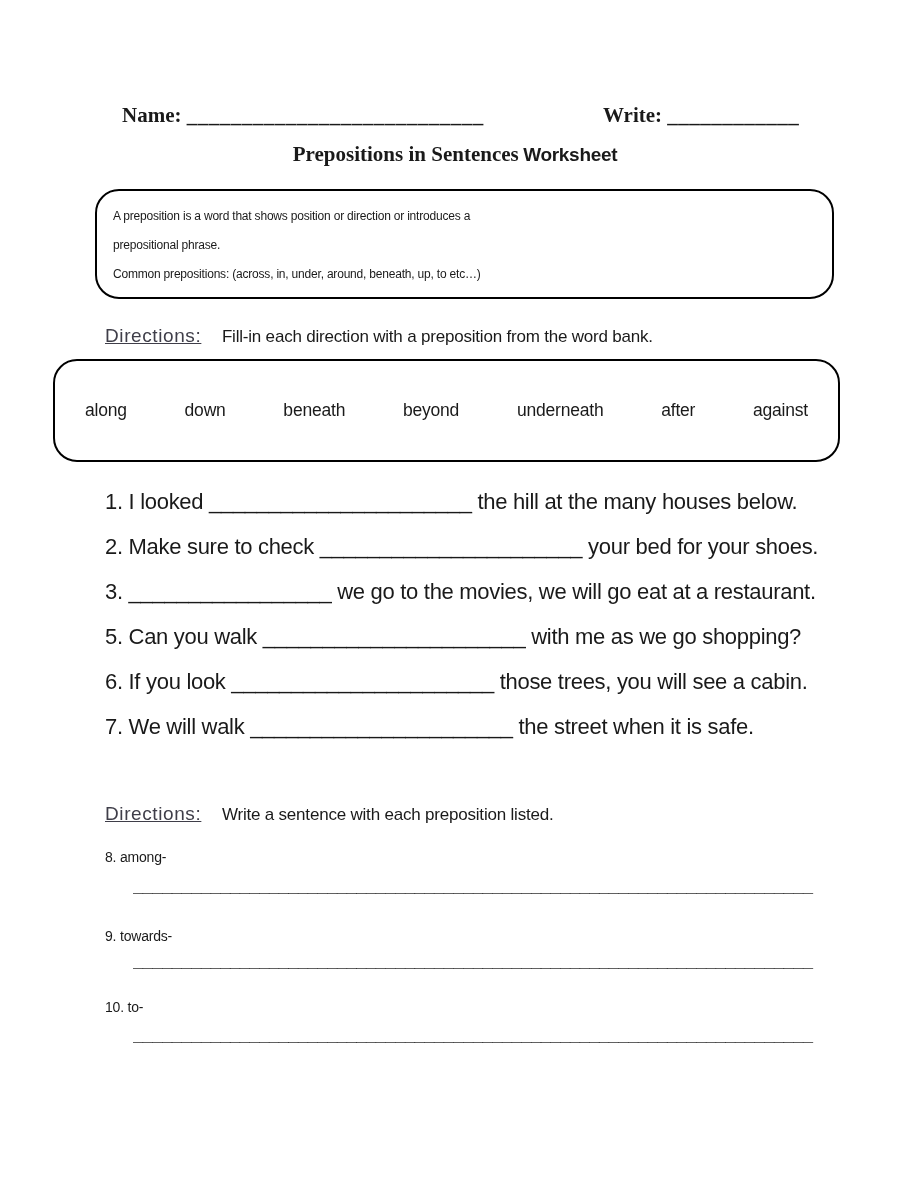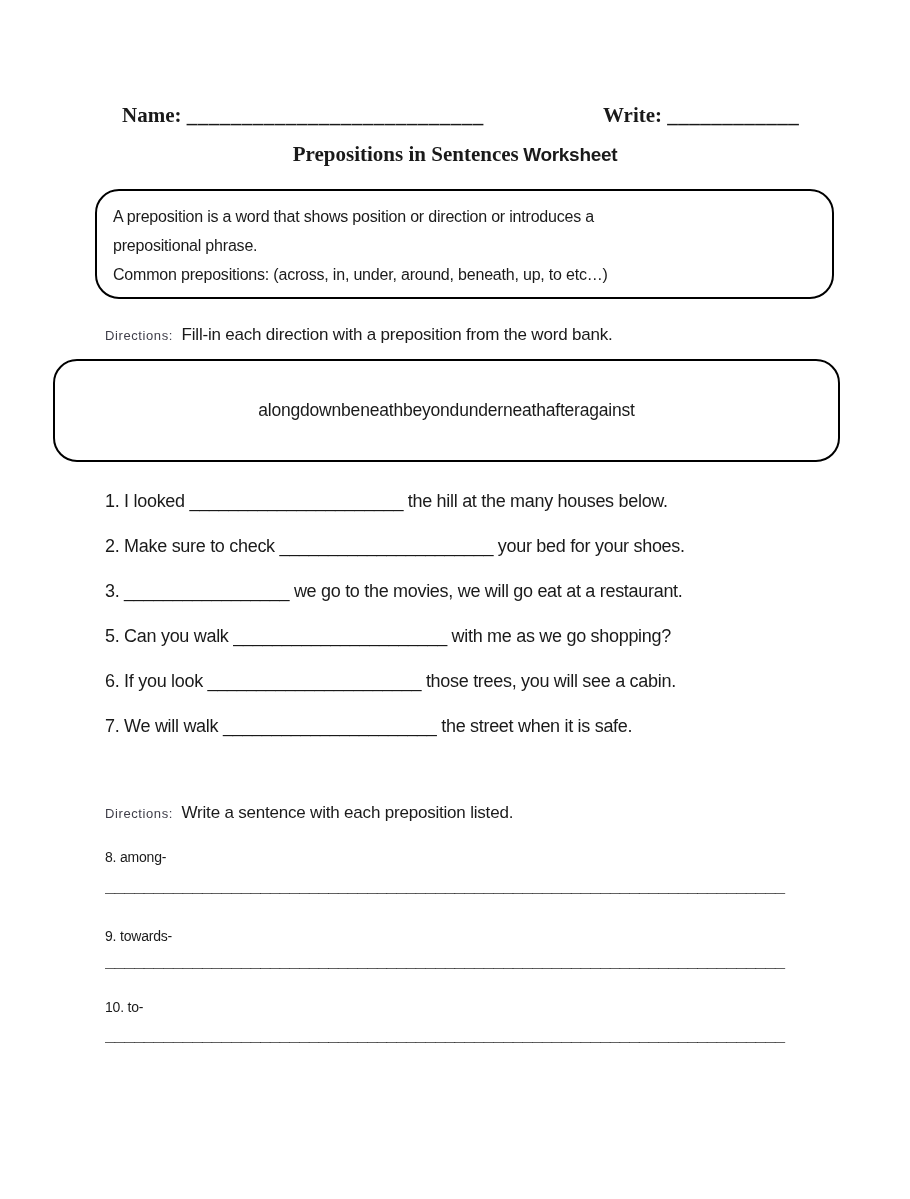--- a/index.html
+++ b/index.html
@@ -29,58 +29,59 @@
   
   .title{left:0;top:142px;width:910px;text-align:center;}
   .title .t-serif{font:bold 21px "Liberation Serif",serif;}
   .title .t-sans{font:bold 19px "Liberation Sans",sans-serif;letter-spacing:-0.3px;}
 
   
   .def-box{
     left:95px;top:189px;width:703px;height:84px;
     border:2px solid var(--border);border-radius:24px;
     padding:11px 16px;
-    font-size:16px;line-height:29px;letter-spacing:-0.2px;
+    font-size:12px;line-height:29px;letter-spacing:-0.2px;
   }
 
   
   .dir-row{font-size:17px;letter-spacing:-0.2px;}
   .dir-label{
     color:var(--dir);
-    font-size:13px;
+    font-size:19px;
     letter-spacing:0.6px;
-    margin-right:4px;
+    margin-right:16px;
+    text-decoration:underline;
   }
   .dir-fill{left:105px;top:325px;}
   .dir-write{left:105px;top:803px;}
 
   
   .word-bank{
     left:53px;top:359px;width:723px;height:99px;
     border:2px solid var(--border);border-radius:24px;
-    display:flex;align-items:center;justify-content:center;
+    display:flex;align-items:center;justify-content:space-between;
     padding:0 30px;
     font-size:17.5px;letter-spacing:-0.2px;
   }
 
   
   .sentences{left:105px;top:479px;width:740px;}
   .sentence{
     height:45px;display:flex;align-items:center;
-    font-size:18px;letter-spacing:-0.3px;white-space:nowrap;
+    font-size:22px;letter-spacing:-0.3px;white-space:nowrap;
   }
 
   
   .item-label{font-size:14px;letter-spacing:-0.2px;}
   .item8{left:105px;top:849px;}
   .item9{left:105px;top:928px;}
   .item10{left:105px;top:999px;}
   .answer-line{
     width:698px;overflow:hidden;white-space:nowrap;
-    font-size:18px;font-weight:bold;letter-spacing:-0.3px;
+    font-size:18px;font-weight:bold;letter-spacing:-0.3px;margin-left:28px;
   }
   .line8{left:105px;top:876px;}
   .line9{left:105px;top:951px;}
   .line10{left:105px;top:1025px;}
 </style>
 </head>
 <body>
 
 <div class="page">
 

